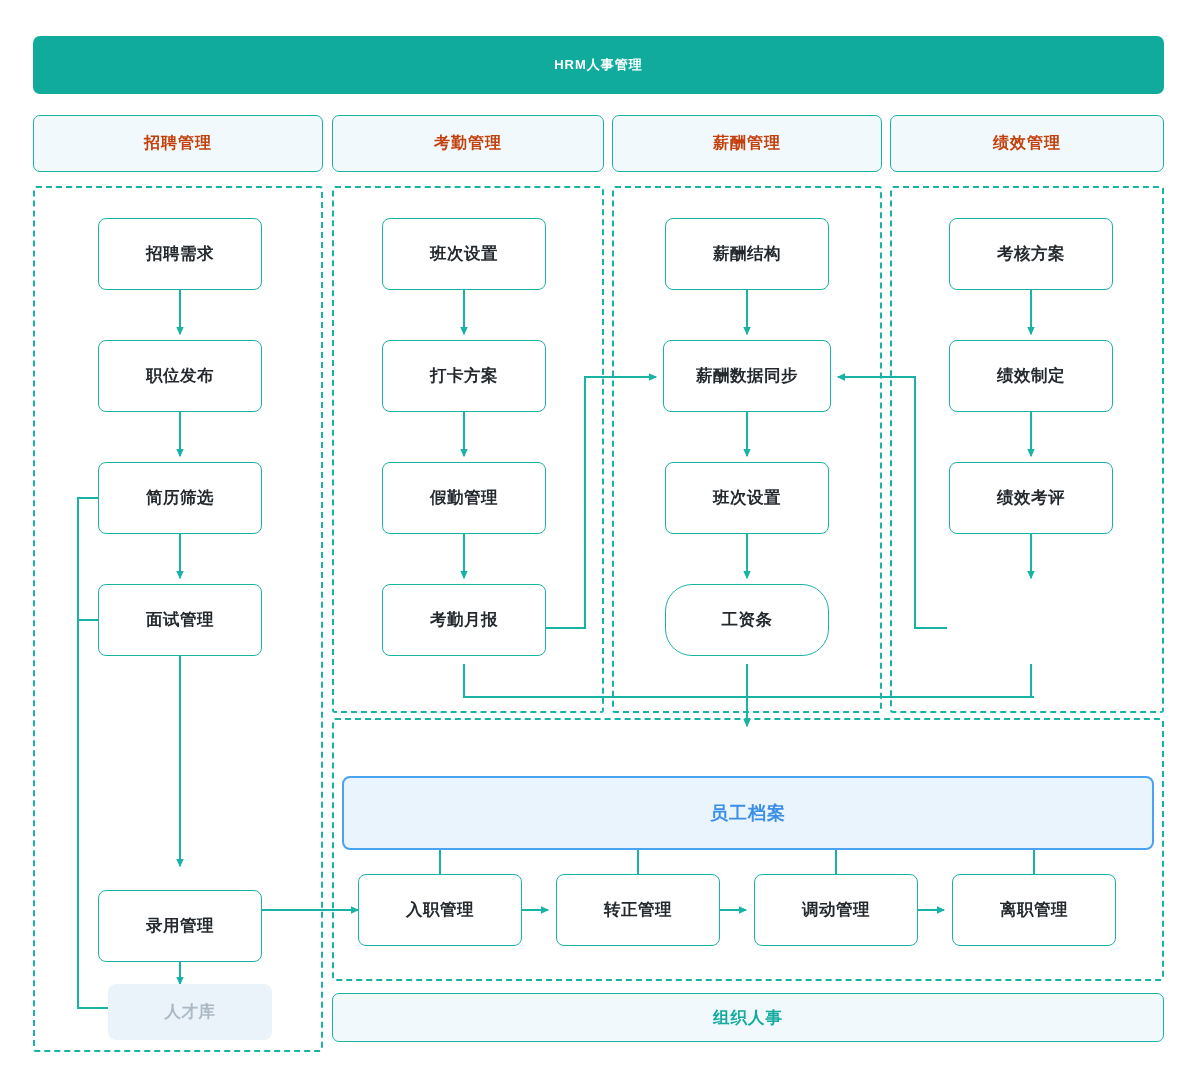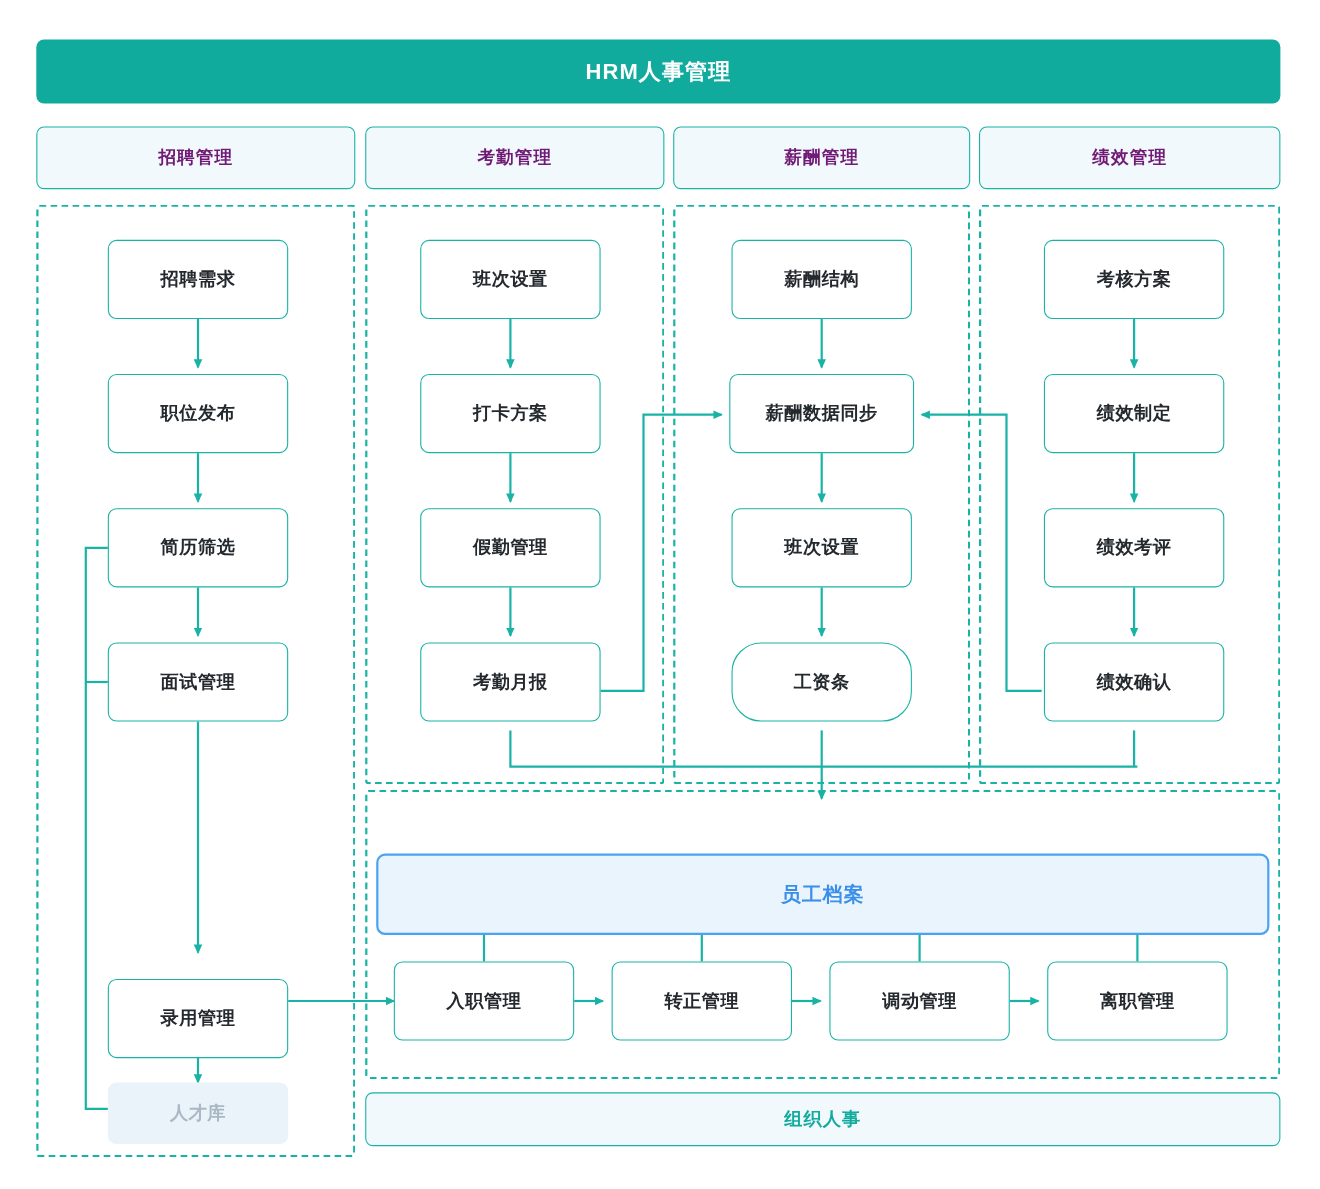--- a/index.html
+++ b/index.html
@@ -13,29 +13,29 @@
   #wires{position:absolute;left:0;top:0;width:1200px;height:1081px;}
 
   
   .abs{position:absolute;box-sizing:border-box;}
 
   
   .header{
     left:33px;top:36px;width:1131px;height:58px;
     background:#11ab9e;border-radius:7px;
     display:flex;align-items:center;justify-content:center;
-    color:#ffffff;font-size:20px;font-weight:bold;letter-spacing:1px;
+    color:#ffffff;font-size:13px;font-weight:bold;letter-spacing:1px;
   }
 
   
   .tab{
     top:115px;height:57px;
     background:#f2f9fd;border:1.6px solid #19b3a6;border-radius:7px;
     display:flex;align-items:center;justify-content:center;
-    color:#701a75;font-size:16px;font-weight:bold;letter-spacing:1px;
+    color:#c2410c;font-size:16px;font-weight:bold;letter-spacing:1px;
   }
   .tab.t0{left:33px;width:290px;}
   .tab.t1{left:332px;width:272px;}
   .tab.t2{left:612px;width:270px;}
   .tab.t3{left:890px;width:274px;}
 
   
   .group{
     border:2px dashed #19b3a6;border-radius:3px;background:transparent;
   }
@@ -146,36 +146,35 @@
   <div class="abs tab t0">招聘管理</div>
   <div class="abs tab t1">考勤管理</div>
   <div class="abs tab t2">薪酬管理</div>
   <div class="abs tab t3">绩效管理</div>
 
   <div class="abs node w164" style="left:98px;top:218px;">招聘需求</div>
   <div class="abs node w164" style="left:98px;top:340px;">职位发布</div>
   <div class="abs node w164" style="left:98px;top:462px;">简历筛选</div>
   <div class="abs node w164" style="left:98px;top:584px;">面试管理</div>
   <div class="abs node w164" style="left:98px;top:890px;">录用管理</div>
-  <div class="abs node w164 muted" style="left:98px;top:984px;height:56px;">人才库</div>
+  <div class="abs node w164 muted" style="left:108px;top:984px;height:56px;">人才库</div>
 
   <div class="abs node w164" style="left:382px;top:218px;">班次设置</div>
   <div class="abs node w164" style="left:382px;top:340px;">打卡方案</div>
   <div class="abs node w164" style="left:382px;top:462px;">假勤管理</div>
   <div class="abs node w164" style="left:382px;top:584px;">考勤月报</div>
 
   <div class="abs node w164" style="left:665px;top:218px;">薪酬结构</div>
   <div class="abs node w168" style="left:663px;top:340px;">薪酬数据同步</div>
   <div class="abs node w164" style="left:665px;top:462px;">班次设置</div>
   <div class="abs node w164" style="left:665px;top:584px;border-radius:27px;">工资条</div>
 
   <div class="abs node w164" style="left:949px;top:218px;">考核方案</div>
   <div class="abs node w164" style="left:949px;top:340px;">绩效制定</div>
   <div class="abs node w164" style="left:949px;top:462px;">绩效考评</div>
-  <div class="abs node w164" style="left:949px;top:584px;">绩效确认</div>
 
   <div class="abs bar-blue">员工档案</div>
 
   <div class="abs node w164" style="left:358px;top:874px;">入职管理</div>
   <div class="abs node w164" style="left:556px;top:874px;">转正管理</div>
   <div class="abs node w164" style="left:754px;top:874px;">调动管理</div>
   <div class="abs node w164" style="left:952px;top:874px;">离职管理</div>
 
   <div class="abs bar-teal">组织人事</div>
 

